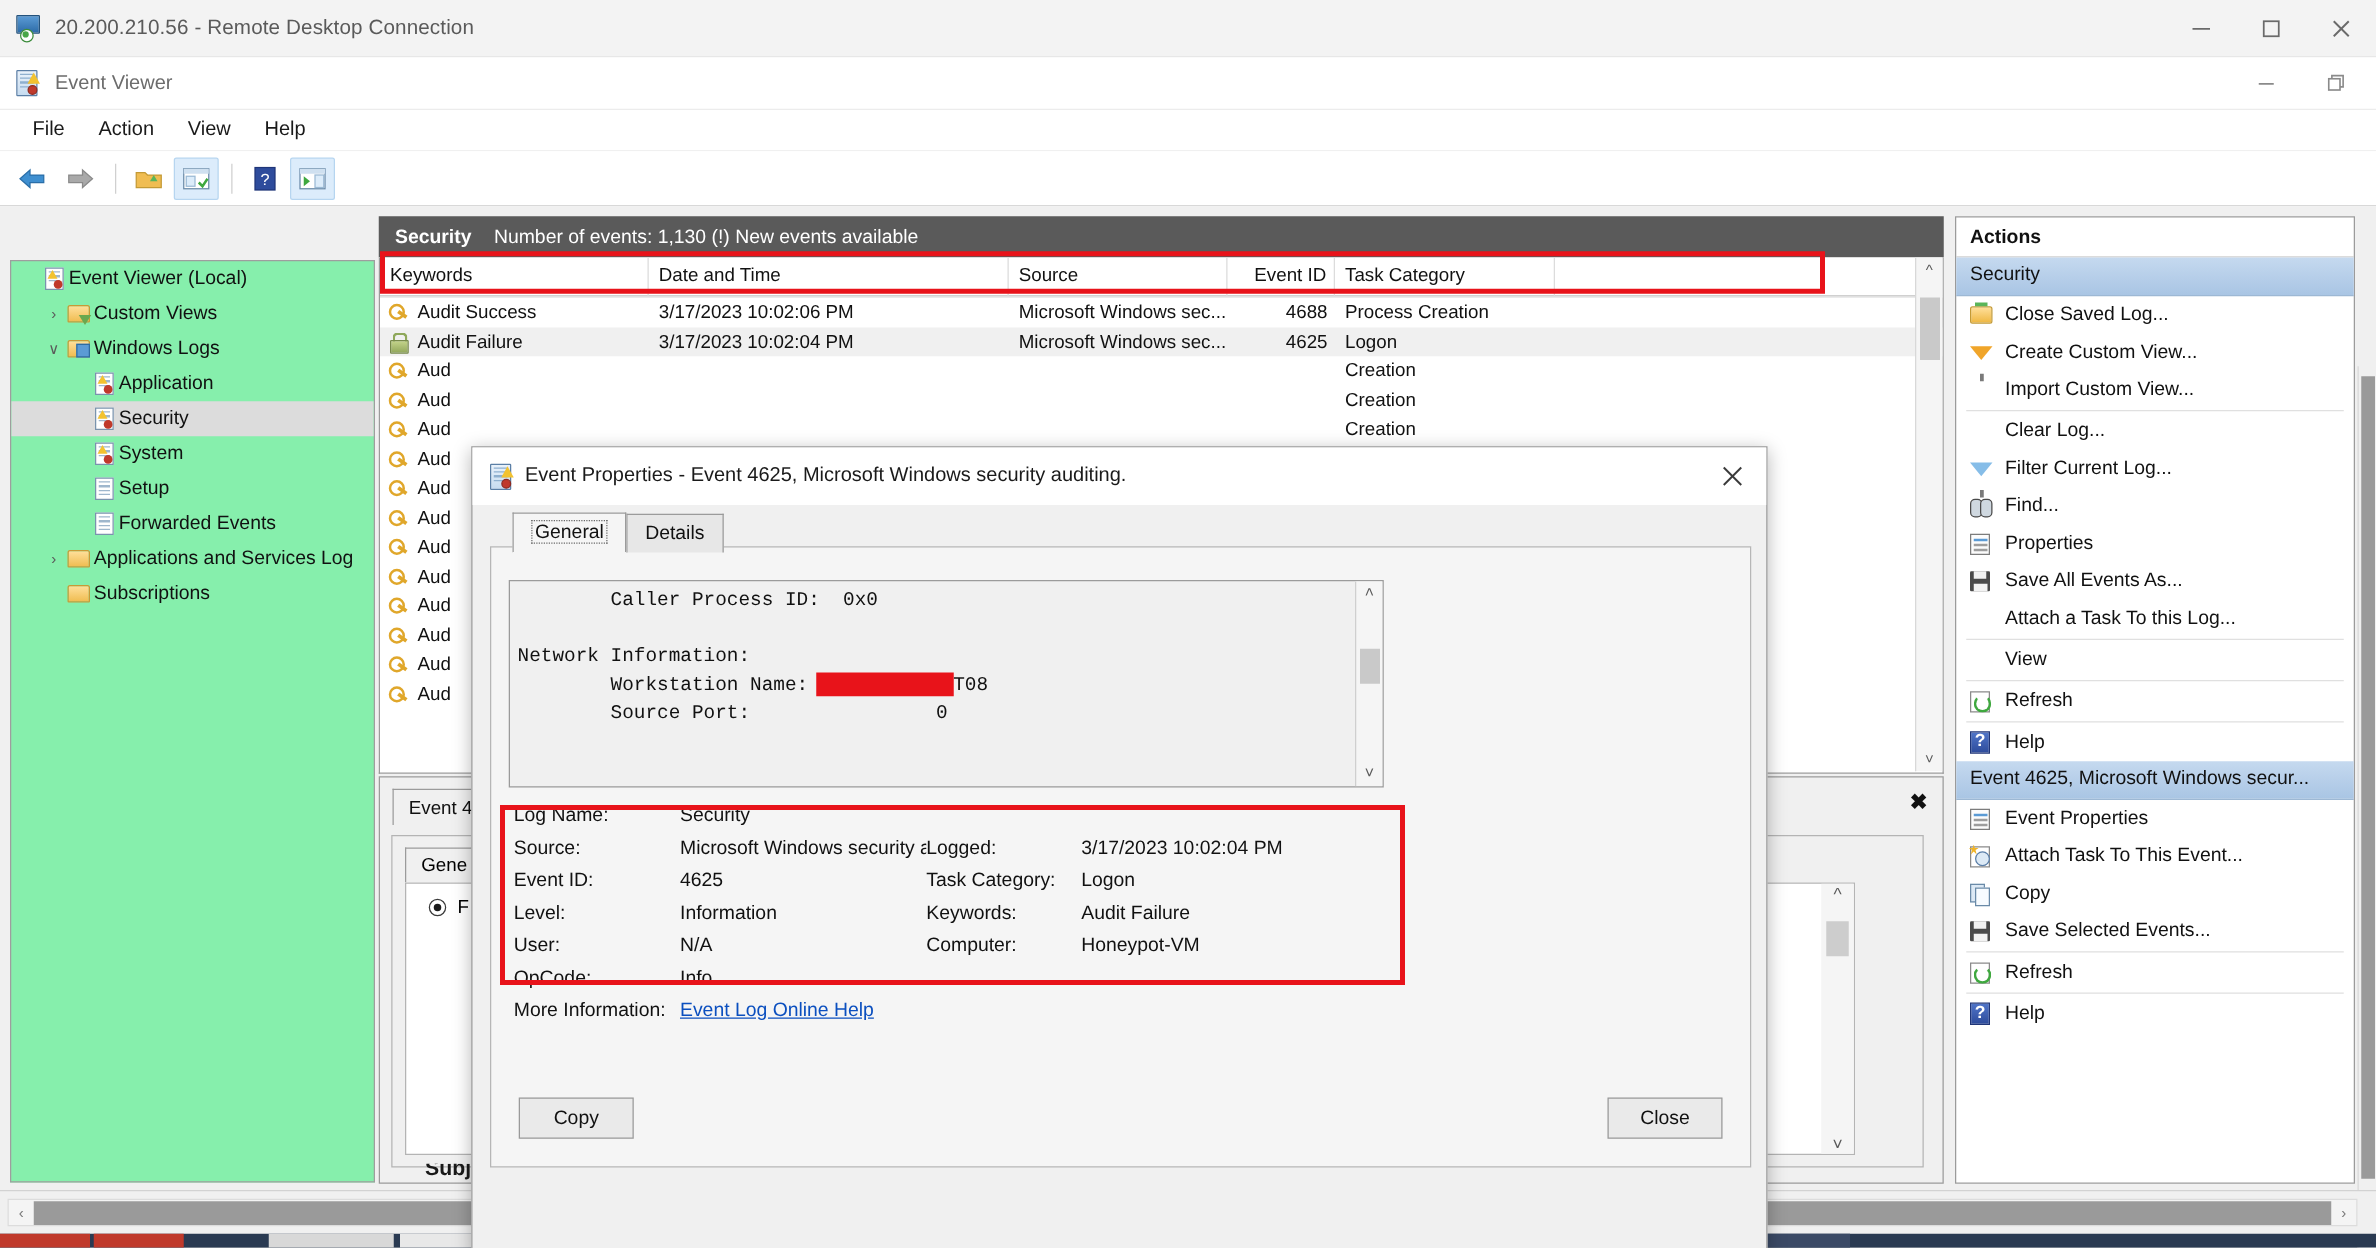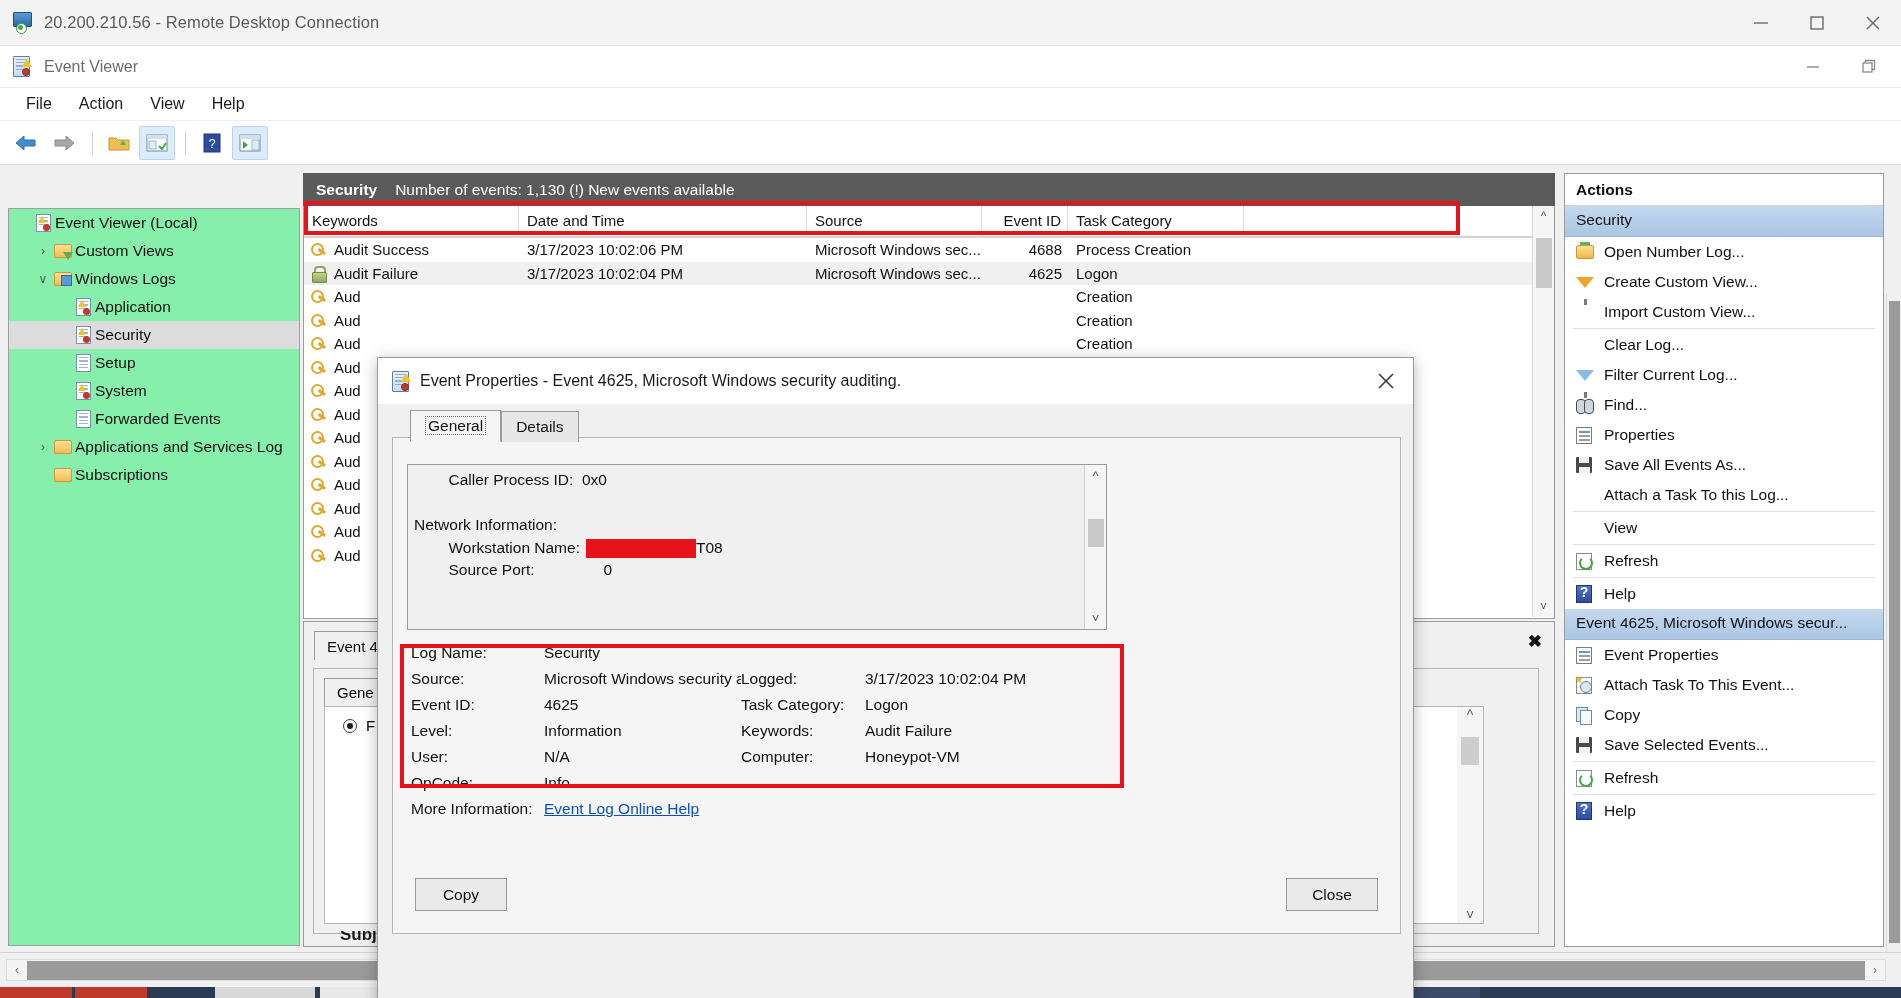--- a/index.html
+++ b/index.html
@@ -302,21 +302,21 @@
   }
   .dlg-tab.active { background:#f5f5f5; border-bottom:1px solid #f5f5f5; position:relative; z-index:4;}
   .dlg-tab.active .tabinner { border:1px dotted #6a6a6a; padding:0 2px; }
   #dlg-page {
     position:absolute; left:14px; top:79px; width:1009px; height:497px;
     background:#f5f5f5; border:1px solid #b6b6b6;
   }
   #desc-box {
     position:absolute; left:14px; top:26px; width:700px; height:166px;
     background:#f0f0f0; border:1px solid #9b9b9b;
-    font-size:15.5px; color:#111; overflow:hidden;
+    font-size:15.5px; color:#111; overflow:hidden;font-family:Liberation Mono, monospace;
   }
   .desc-line { white-space:pre; height:22.5px; line-height:22.5px; padding-left:6px; }
   .redact { display:inline-block; background:#e8131a; vertical-align:middle;}
   #desc-scroll {
     position:absolute; right:0; top:0; width:22px; height:100%; background:#f5f5f5;
     border-left:1px solid #cfcfcf; display:flex; flex-direction:column; align-items:center;
     justify-content:space-between; color:#5a5a5a; font-size:13px; padding:3px 0;
   }
   #desc-scroll .th { position:absolute; left:3px; top:54px; width:16px; height:28px; background:#c9c9c9;}
   #fields-box {
@@ -508,39 +508,39 @@
                   <i></i>
                   <i></i>
                   <i></i>
                 </span>
               </span>
               <span>Security</span>
             </div>
             <div class="tree-row" style="padding-left: 46px;">
               <span class="chev"></span>
               <span class="tico">
-                <span class="logdoc">
-                  <i></i>
+                <span class="logdoc warn">
                   <i></i>
                   <i></i>
                   <i></i>
                 </span>
               </span>
-              <span>Setup</span>
+              <span>System</span>
             </div>
             <div class="tree-row" style="padding-left: 46px;">
               <span class="chev"></span>
               <span class="tico">
-                <span class="logdoc warn">
+                <span class="logdoc">
+                  <i></i>
                   <i></i>
                   <i></i>
                   <i></i>
                 </span>
               </span>
-              <span>System</span>
+              <span>Setup</span>
             </div>
             <div class="tree-row" style="padding-left: 46px;">
               <span class="chev"></span>
               <span class="tico">
                 <span class="logdoc">
                   <i></i>
                   <i></i>
                   <i></i>
                   <i></i>
                 </span>
@@ -742,21 +742,21 @@
       </div>
 
       <div id="actions-pane">
         <div id="actions-head">Actions</div>
         <div class="act-group-head">Security</div>
         <div id="act-list-1">
             <div class="act-item">
               <span class="act-ico">
                 <span class="ico-openlog"></span>
               </span>
-              <span>Open Number Log...</span>
+              <span>Close Saved Log...</span>
             </div>
             <div class="act-item">
               <span class="act-ico">
                 <span class="ico-funnel"></span>
               </span>
               <span>Create Custom View...</span>
             </div>
             <div class="act-item">
               <span class="act-ico"></span>
               <span>Import Custom View...</span>

